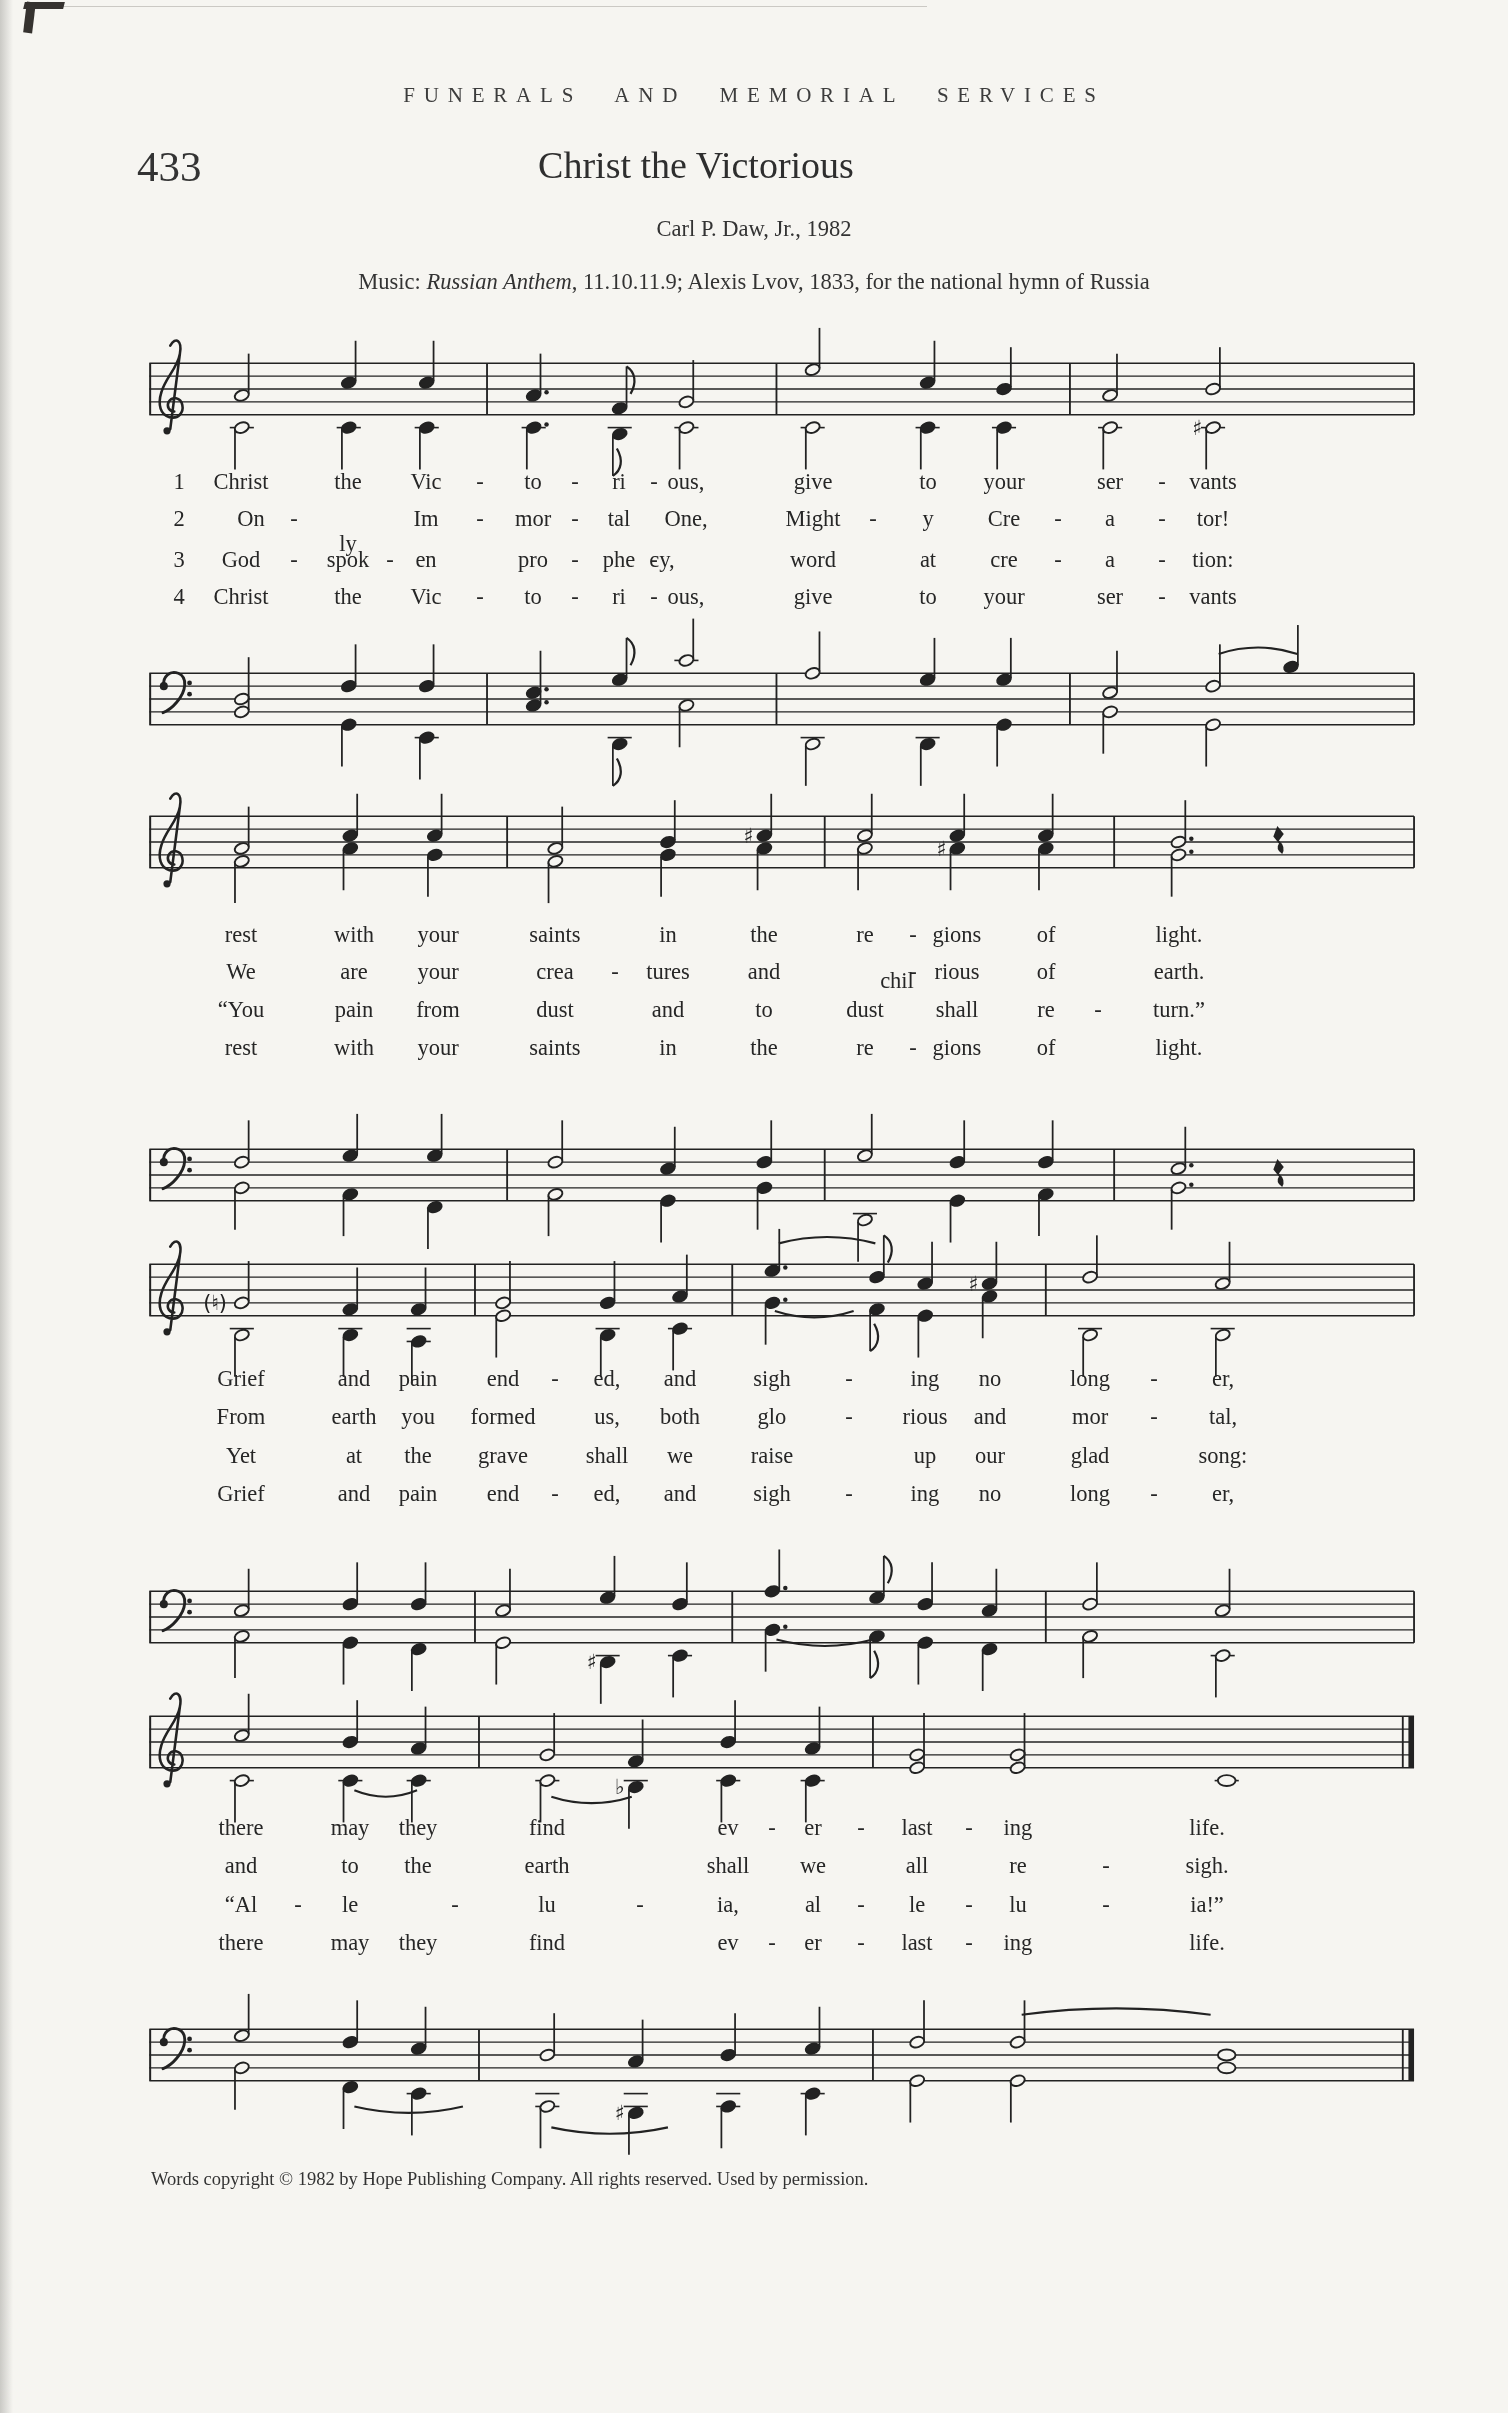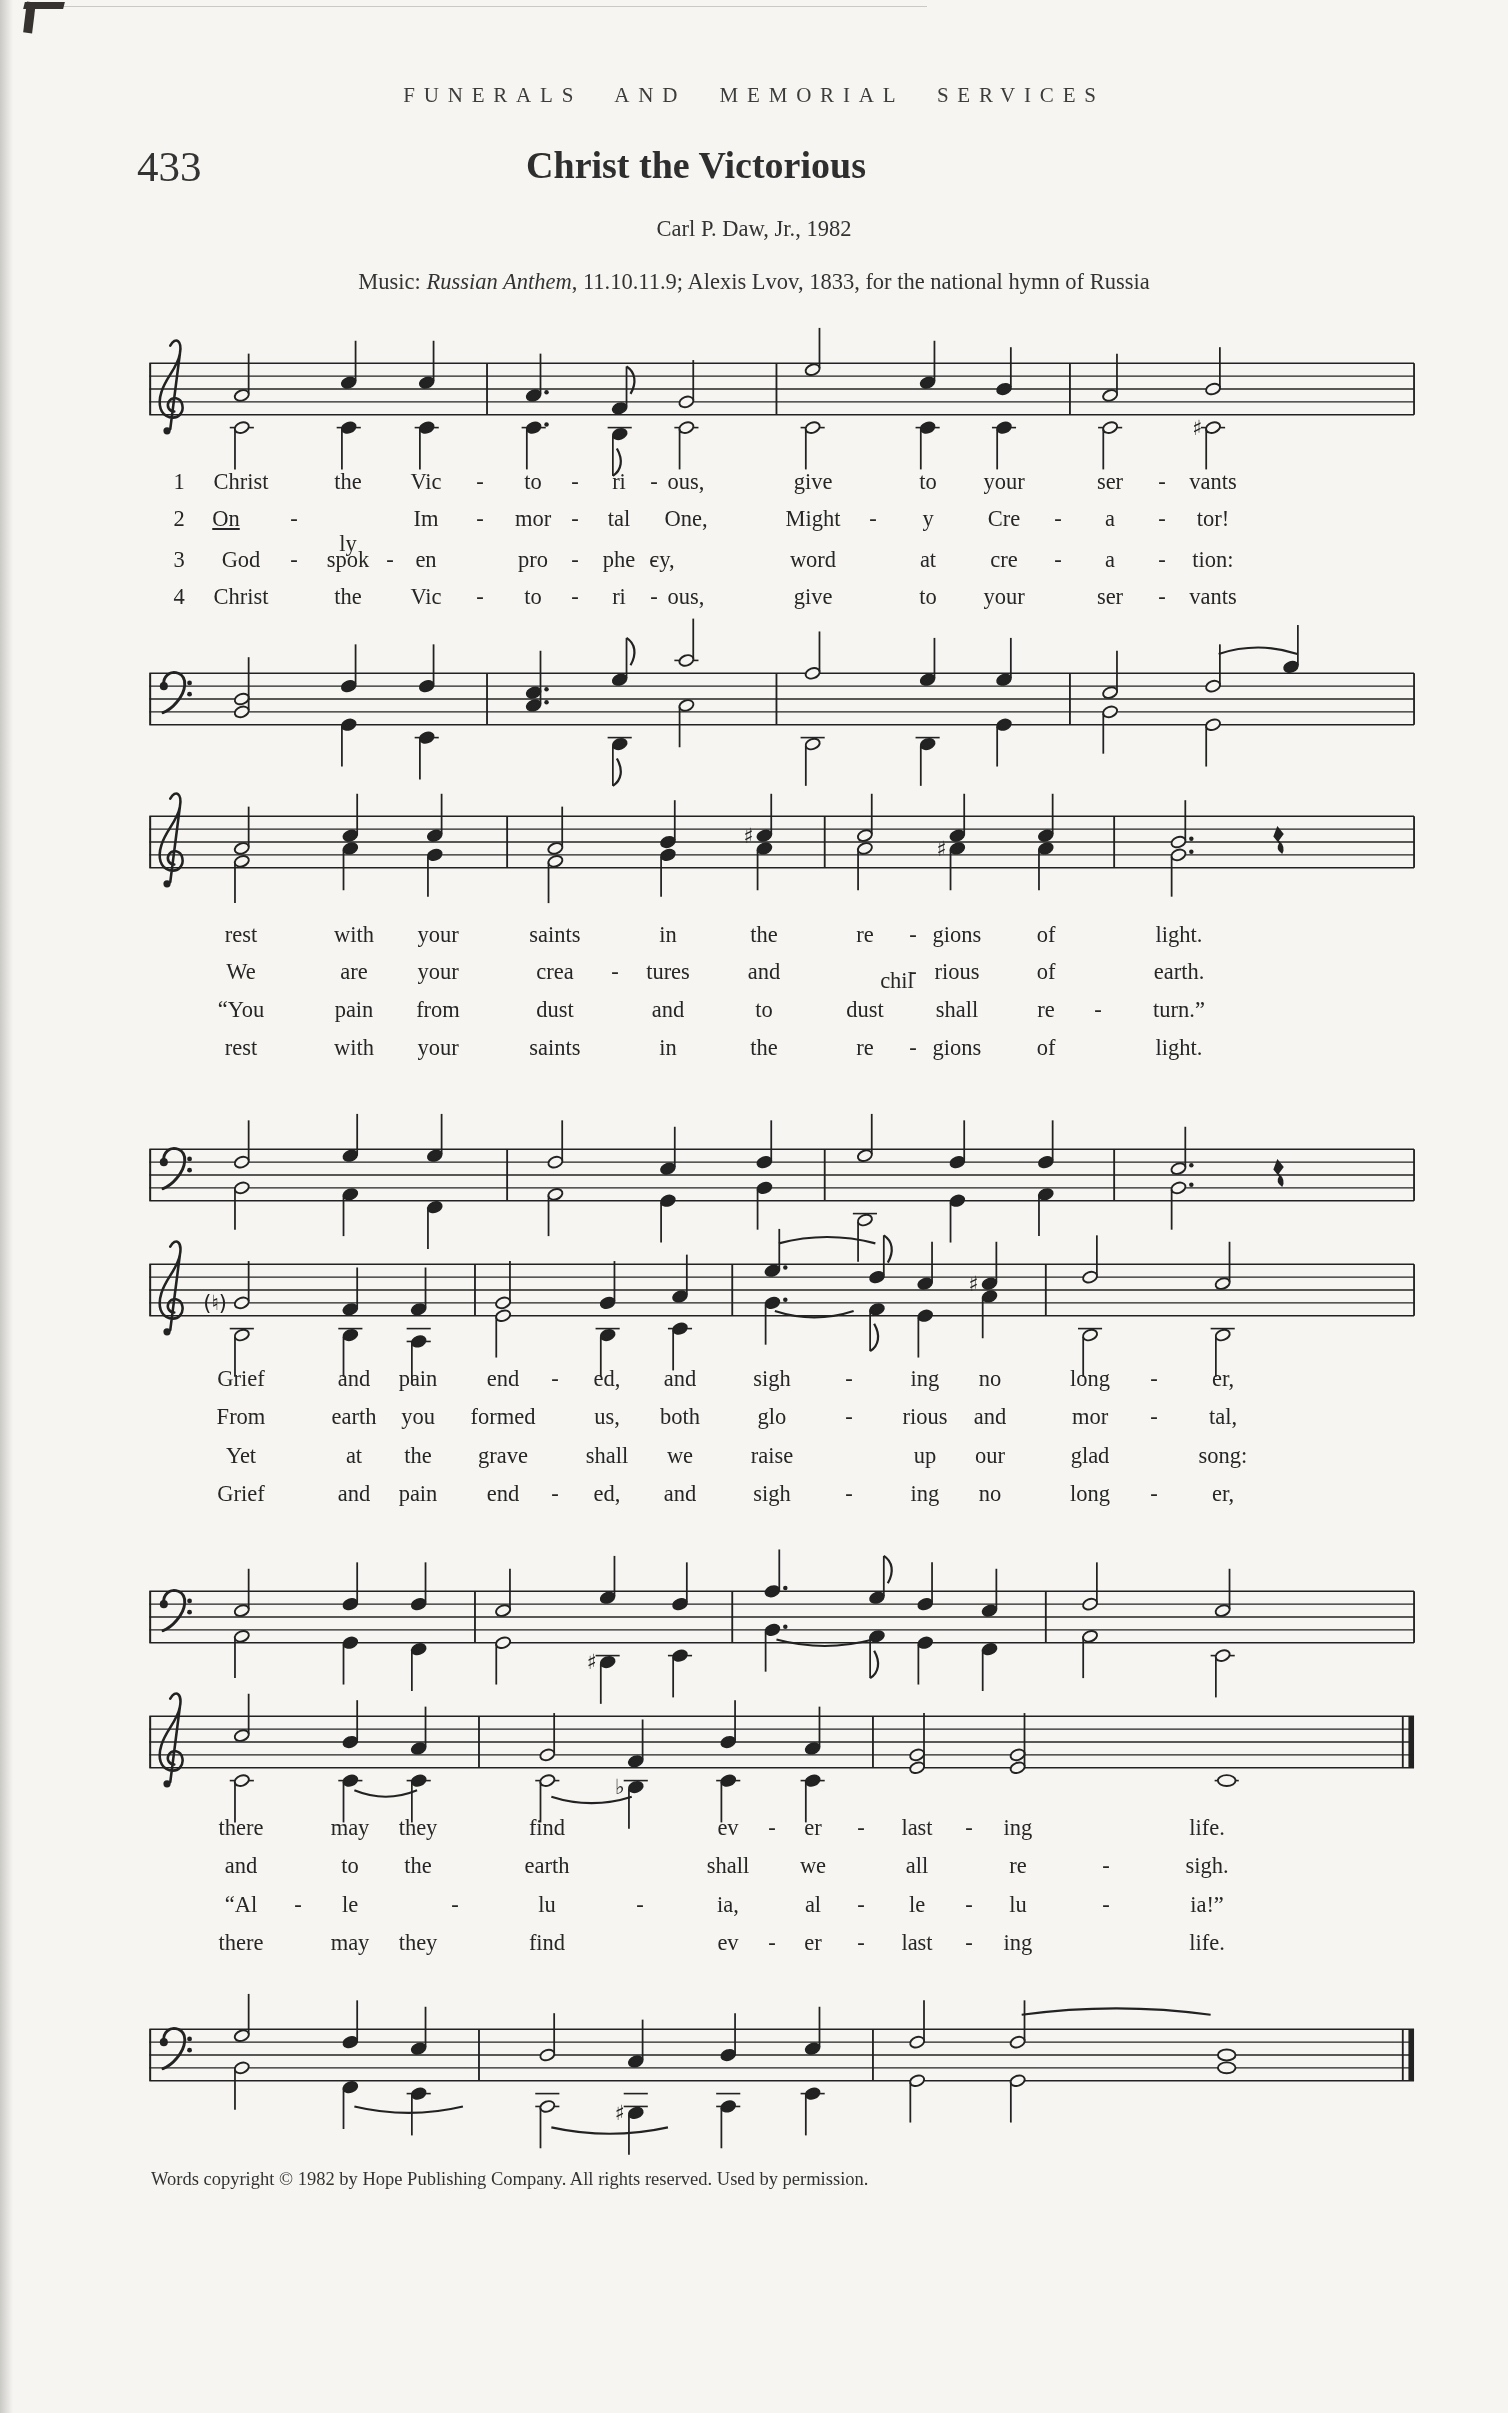--- a/index.html
+++ b/index.html
@@ -8,21 +8,21 @@
     background:#f6f5f1;
     font-family:"Liberation Serif", serif;
     color:#2b2b2b;
   }
   .abs{position:absolute;}
   .header-band{
     top:83px;left:0;width:1508px;text-align:center;
     font-size:21px;letter-spacing:8.8px;word-spacing:19.3px;color:#3c3c3c;
   }
   .hymn-number{left:137px;top:142px;font-size:43px;color:#333;}
-  .hymn-title{top:143px;left:0;width:1392px;text-align:center;font-size:38px;color:#2e2e2e;font-weight:bold;}
+  .hymn-title{top:143px;left:0;width:1392px;text-align:center;font-size:38px;color:#2e2e2e;}
   .author-line{top:216px;left:0;width:1508px;text-align:center;font-size:22.5px;color:#333;}
   .music-line{top:269px;left:0;width:1508px;text-align:center;font-size:22.5px;color:#333;}
   .music-line .it{font-style:italic;}
   .copyright-line{left:151px;top:2169px;font-size:18.5px;color:#333;}
   .lyr{
     position:absolute;transform:translateX(-50%);
     font-size:22.5px;white-space:pre;color:#262626;line-height:1;
   }
   svg.staff{position:absolute;left:149px;overflow:visible;}
   .edge-shade{
@@ -137,21 +137,21 @@
       <span class="lyr" style="left: 619px; top: 471px;">ri</span>
       <span class="lyr" style="left: 654px; top: 471px;">-</span>
       <span class="lyr" style="left: 686px; top: 471px;">ous,</span>
       <span class="lyr" style="left: 813px; top: 471px;">give</span>
       <span class="lyr" style="left: 928px; top: 471px;">to</span>
       <span class="lyr" style="left: 1004px; top: 471px;">your</span>
       <span class="lyr" style="left: 1110px; top: 471px;">ser</span>
       <span class="lyr" style="left: 1162px; top: 471px;">-</span>
       <span class="lyr" style="left: 1213px; top: 471px;">vants</span>
       <span class="lyr" style="left: 179px; top: 508px;">2</span>
-      <span class="lyr" style="left: 226px; top: 508px; text-decoration: underline;">On</span>
+      <span class="lyr" style="left: 251px; top: 508px;">On</span>
       <span class="lyr" style="left: 294px; top: 508px;">-</span>
       <span class="lyr" style="left: 348px; top: 508px; margin-top: 25px;">ly</span>
       <span class="lyr" style="left: 426px; top: 508px;">Im</span>
       <span class="lyr" style="left: 480px; top: 508px;">-</span>
       <span class="lyr" style="left: 533px; top: 508px;">mor</span>
       <span class="lyr" style="left: 575px; top: 508px;">-</span>
       <span class="lyr" style="left: 619px; top: 508px;">tal</span>
       <span class="lyr" style="left: 686px; top: 508px;">One,</span>
       <span class="lyr" style="left: 813px; top: 508px;">Might</span>
       <span class="lyr" style="left: 873px; top: 508px;">-</span>

